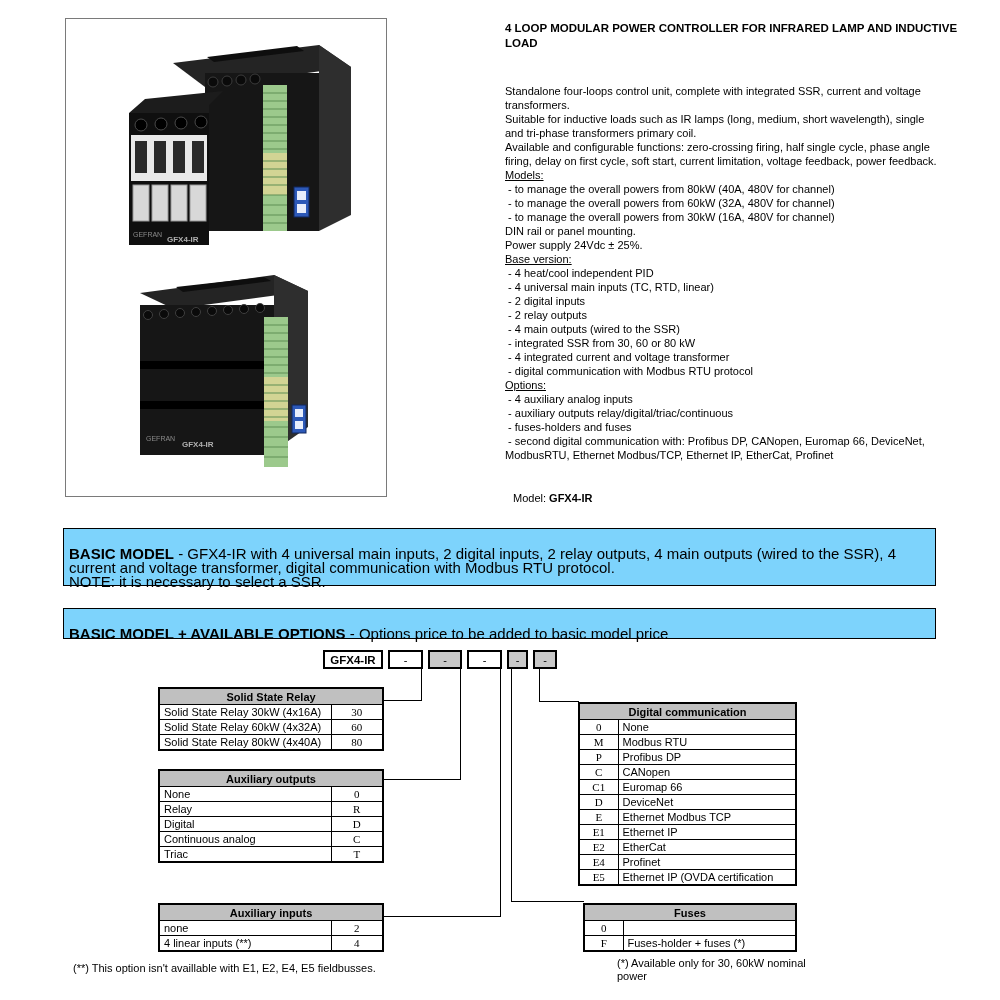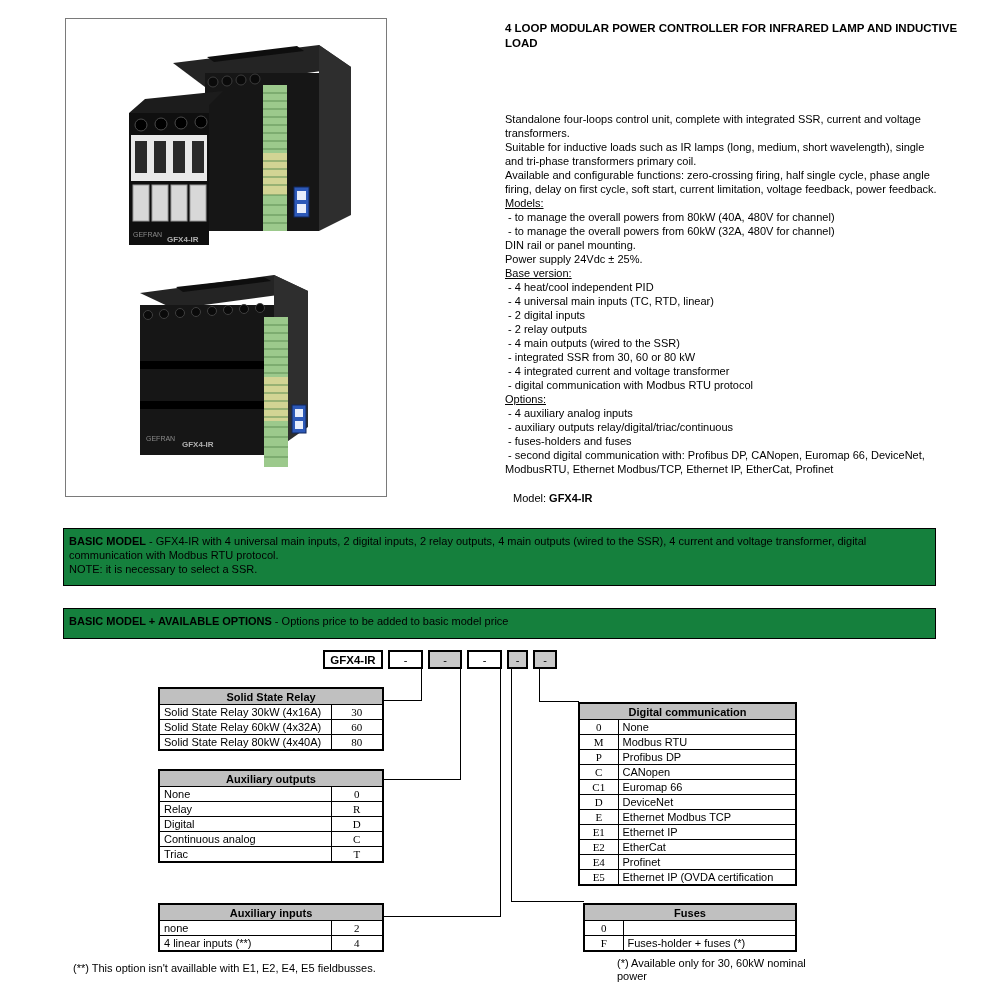--- a/index.html
+++ b/index.html
@@ -11,22 +11,22 @@
   .doc-title{font-weight:bold;font-size:11.5px;line-height:15px;width:470px;}
   .dline{white-space:pre;font-size:11px;line-height:14px;height:14px;}
   .uline{text-decoration:underline;}
   .model-line{font-size:11px;padding-left:8px;}
   .model-line b{font-weight:bold;}
 
   
   .photo-panel{left:65px;top:18px;width:320px;height:477px;border:1px solid #7a7a7a;background:#fff;}
 
   
-  .bbox{border:1px solid #000;box-sizing:border-box;font-size:11px;line-height:14px;
-        padding:5px 5px 3px 5px;background:#15803d;}
+  .bbox{border:1px solid #000;box-sizing:border-box;font-size:15px;line-height:14px;
+        padding:18px 5px 3px 5px;background:#7dd3fc;}
   .bbox b{font-weight:bold;}
 
   
   .codebox{border:2px solid #000;box-sizing:border-box;height:19px;display:flex;
            align-items:center;justify-content:center;font-size:11px;background:#fff;}
   .codebox.gray{background:#c8c8c8;}
   .codebox.model{font-weight:bold;font-size:11.5px;}
 
   
   .vline{width:1px;background:#000;}
@@ -138,30 +138,31 @@
       <rect x="168" y="140" width="14" height="28" fill="#2d59b8" stroke="#10275c"></rect>
       <rect x="171" y="144" width="8" height="8" fill="#e8eefc"></rect>
       <rect x="171" y="156" width="8" height="8" fill="#e8eefc"></rect>
       <text x="22" y="176" font-size="7" fill="#8a8a8a" font-family="Liberation Sans, sans-serif">GEFRAN</text>
       <text x="58" y="182" font-size="8" font-weight="bold" fill="#b0b0b0" font-family="Liberation Sans, sans-serif">GFX4-IR</text>
     </svg>
   </div>
 
   <div class="abs doc-title" style="left:505px;top:21px;">4 LOOP MODULAR POWER CONTROLLER FOR INFRARED LAMP AND INDUCTIVE LOAD</div>
 
-  <div class="abs" style="left:505px;top:84px;margin-top:28px;">
+  <div class="abs" style="left:505px;top:84px;">
     <div class="dline">Standalone four-loops control unit, complete with integrated SSR, current and voltage</div>
     <div class="dline">transformers.</div>
     <div class="dline">Suitable for inductive loads such as IR lamps (long, medium, short wavelength), single</div>
     <div class="dline">and tri-phase transformers primary coil.</div>
     <div class="dline">Available and configurable functions: zero-crossing firing, half single cycle, phase angle</div>
     <div class="dline">firing, delay on first cycle, soft start, current limitation, voltage feedback, power feedback.</div>
     <div class="dline uline">Models:</div>
     <div class="dline"> - to manage the overall powers from 80kW (40A, 480V for channel)</div>
     <div class="dline"> - to manage the overall powers from 60kW (32A, 480V for channel)</div>
+    <div class="dline"> - to manage the overall powers from 30kW (16A, 480V for channel)</div>
     <div class="dline">DIN rail or panel mounting.</div>
     <div class="dline">Power supply 24Vdc ± 25%.</div>
     <div class="dline uline">Base version:</div>
     <div class="dline"> - 4 heat/cool independent PID</div>
     <div class="dline"> - 4 universal main inputs (TC, RTD, linear)</div>
     <div class="dline"> - 2 digital inputs</div>
     <div class="dline"> - 2 relay outputs</div>
     <div class="dline"> - 4 main outputs (wired to the SSR)</div>
     <div class="dline"> - integrated SSR from 30, 60 or 80 kW</div>
     <div class="dline"> - 4 integrated current and voltage transformer</div>

